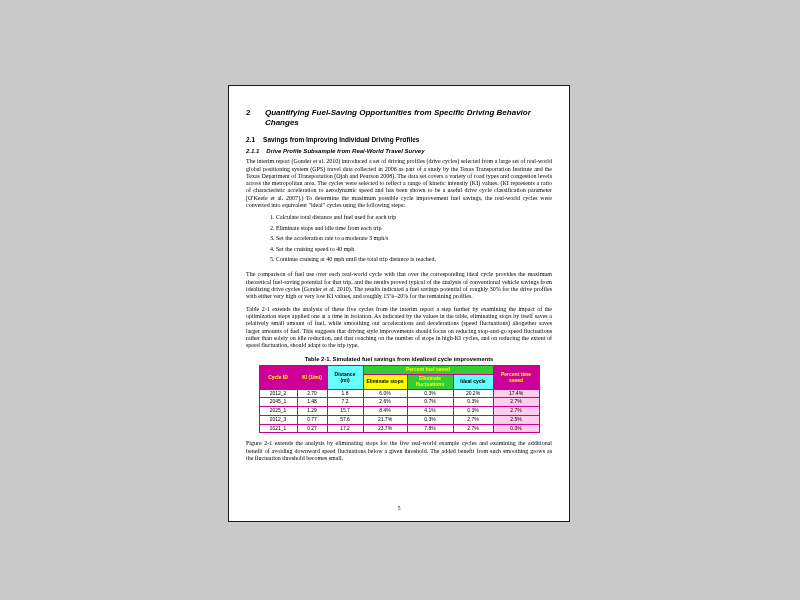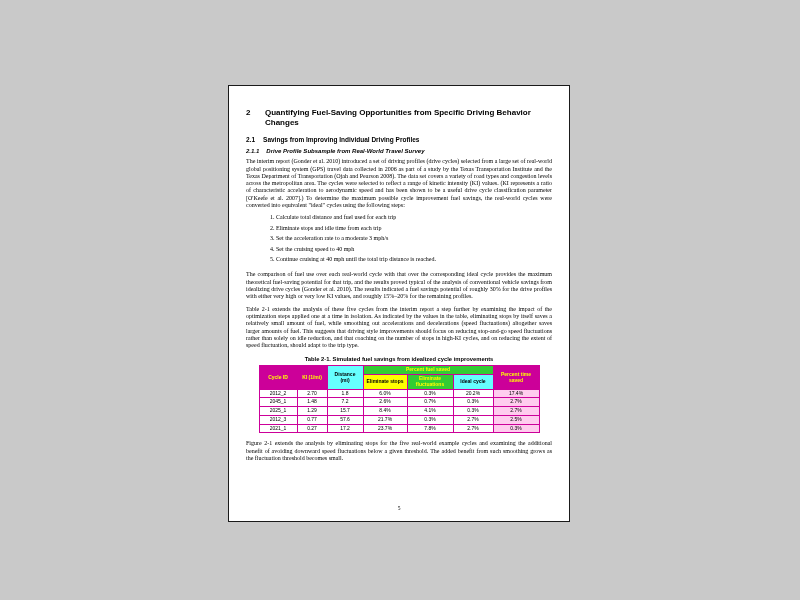--- a/index.html
+++ b/index.html
@@ -6,21 +6,21 @@
   body{background:#c9c9c9;font-family:"Liberation Serif",serif;}
   .canvas{position:relative;width:800px;height:600px;background:#c9c9c9;overflow:hidden;}
   .page{
     position:absolute;left:228px;top:85px;width:342px;height:437px;
     background:#ffffff;border:1px solid #1a1a1a;box-sizing:border-box;
     padding:22px 17px 10px 17px;display:flex;flex-direction:column;
   }
   .h1{display:flex;gap:9px;font-family:"Liberation Sans",sans-serif;font-weight:bold;
       font-size:8px;line-height:1.2;margin:0 0 9px 0;color:#000;}
   .h1 .num{flex:0 0 10px;}
-  .h1 .ttl{width:268px;}
+  .h1 .ttl{width:268px;font-style:italic;}
   .h2{display:flex;gap:8px;font-family:"Liberation Sans",sans-serif;font-weight:bold;
       font-size:6.5px;margin:0 0 5px 0;color:#000;}
   .h3{display:flex;gap:7px;font-family:"Liberation Sans",sans-serif;font-weight:bold;font-style:italic;
       font-size:6px;margin:0 0 4px 0;color:#000;}
   p.body{font-size:6px;line-height:1.22;text-align:justify;margin:0 0 5px 0;color:#000;}
   ol.steps{margin:0 0 5px 30px;padding:0;font-size:6px;color:#000;}
   ol.steps li{margin-bottom:3.5px;line-height:1.15;}
   .caption{font-family:"Liberation Sans",sans-serif;font-weight:bold;font-size:5.8px;
            text-align:center;margin:2px 0 3px 0;color:#000;}
   table.fuel{border-collapse:collapse;margin:0 auto 7px auto;

